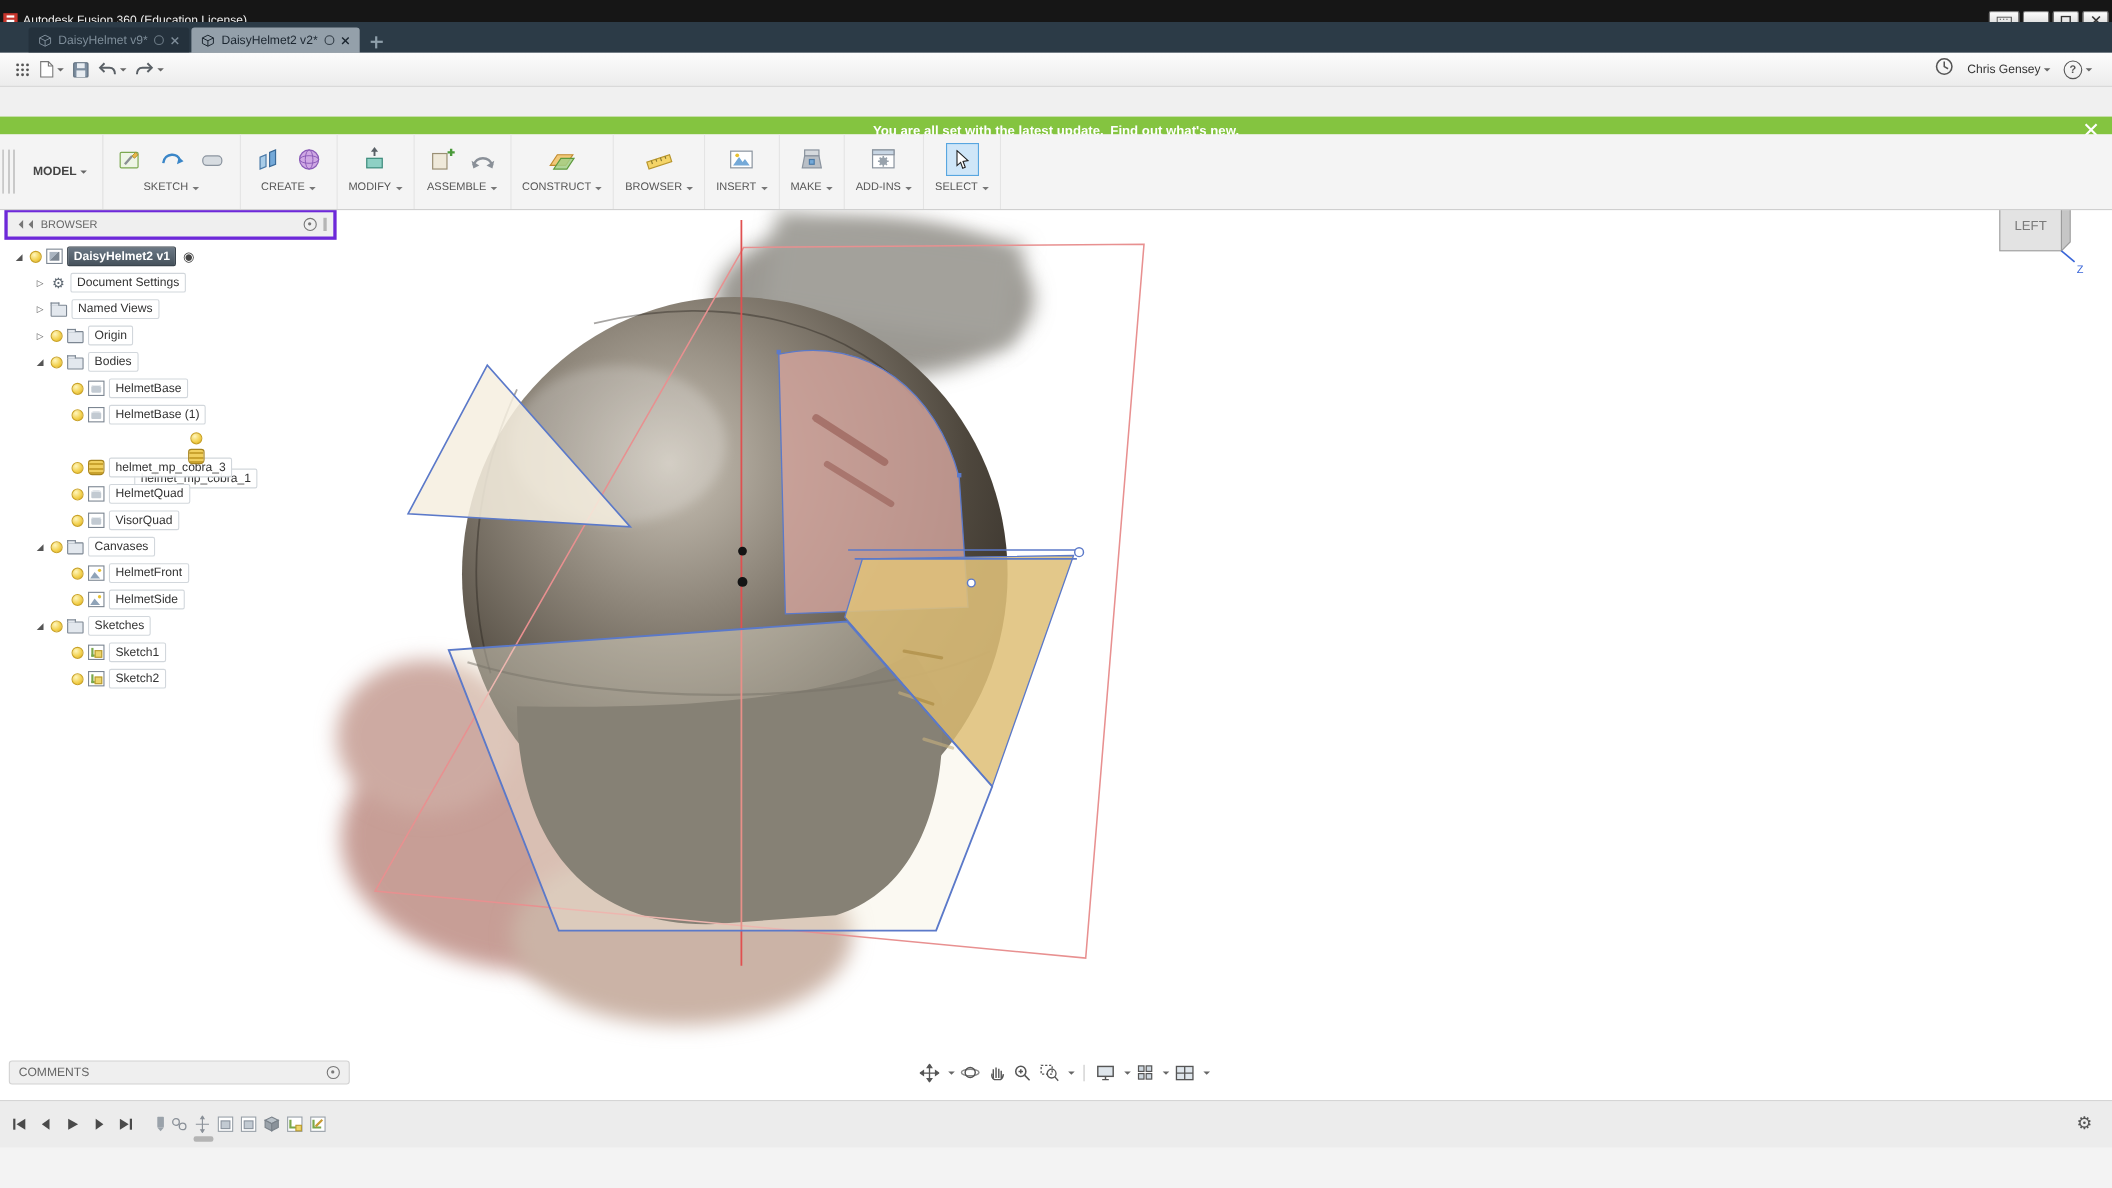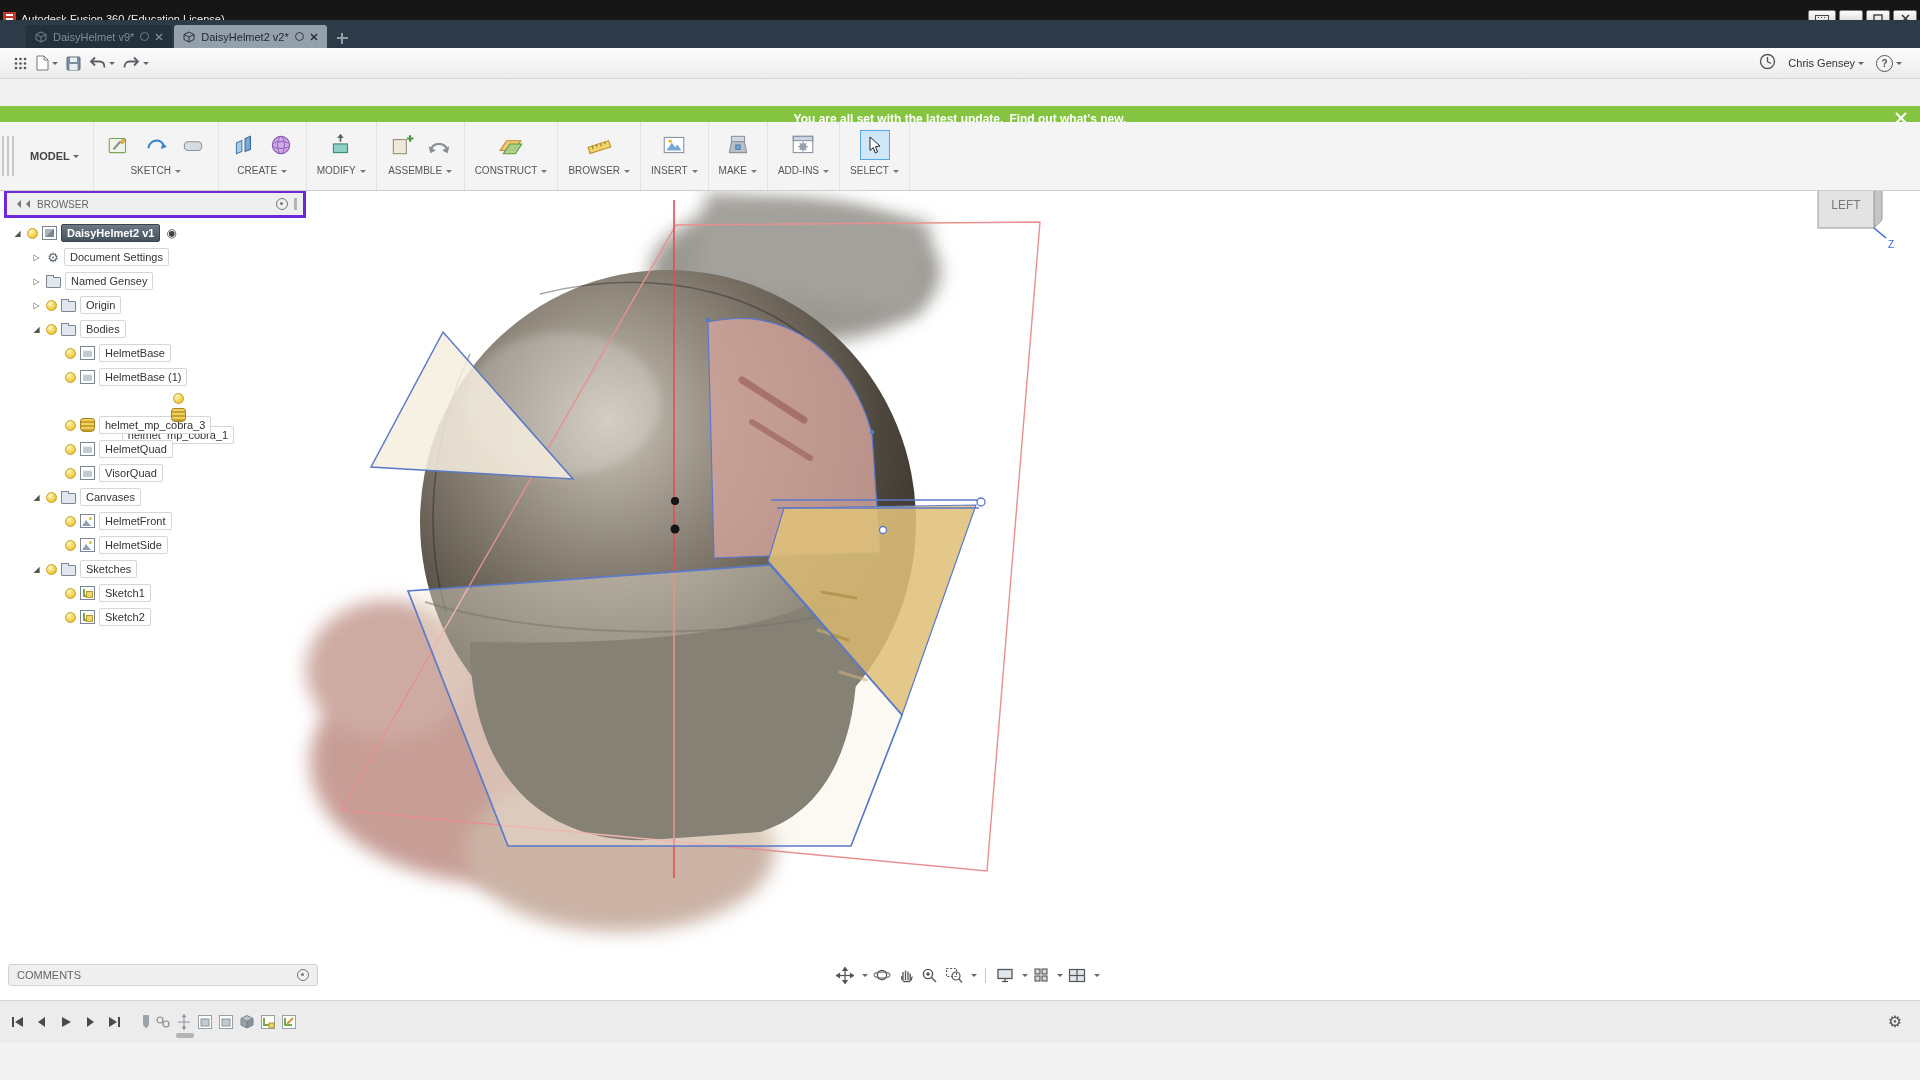--- a/index.html
+++ b/index.html
@@ -222,21 +222,21 @@
         <span class="radio">◉</span>
       </div>
       <div class="trow" style="padding-left: 27px;">
         <span class="exp">▷</span>
         <span class="glyph-icon">⚙</span>
         <span class="tlabel">Document Settings</span>
       </div>
       <div class="trow" style="padding-left: 27px;">
         <span class="exp">▷</span>
         <span class="ti i-folder"></span>
-        <span class="tlabel">Named Gensey</span>
+        <span class="tlabel">Named Views</span>
       </div>
       <div class="trow" style="padding-left: 27px;">
         <span class="exp">▷</span>
         <span class="bulb"></span>
         <span class="ti i-folder"></span>
         <span class="tlabel">Origin</span>
       </div>
       <div class="trow" style="padding-left: 27px;">
         <span class="exp">◢</span>
         <span class="bulb"></span>

